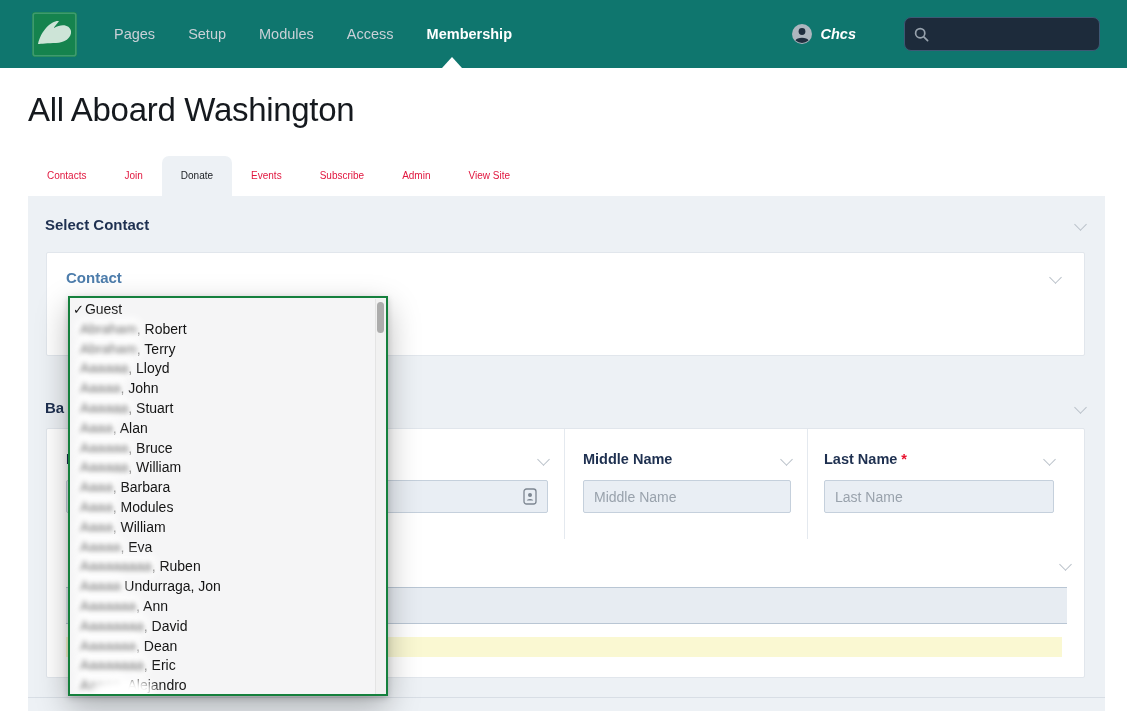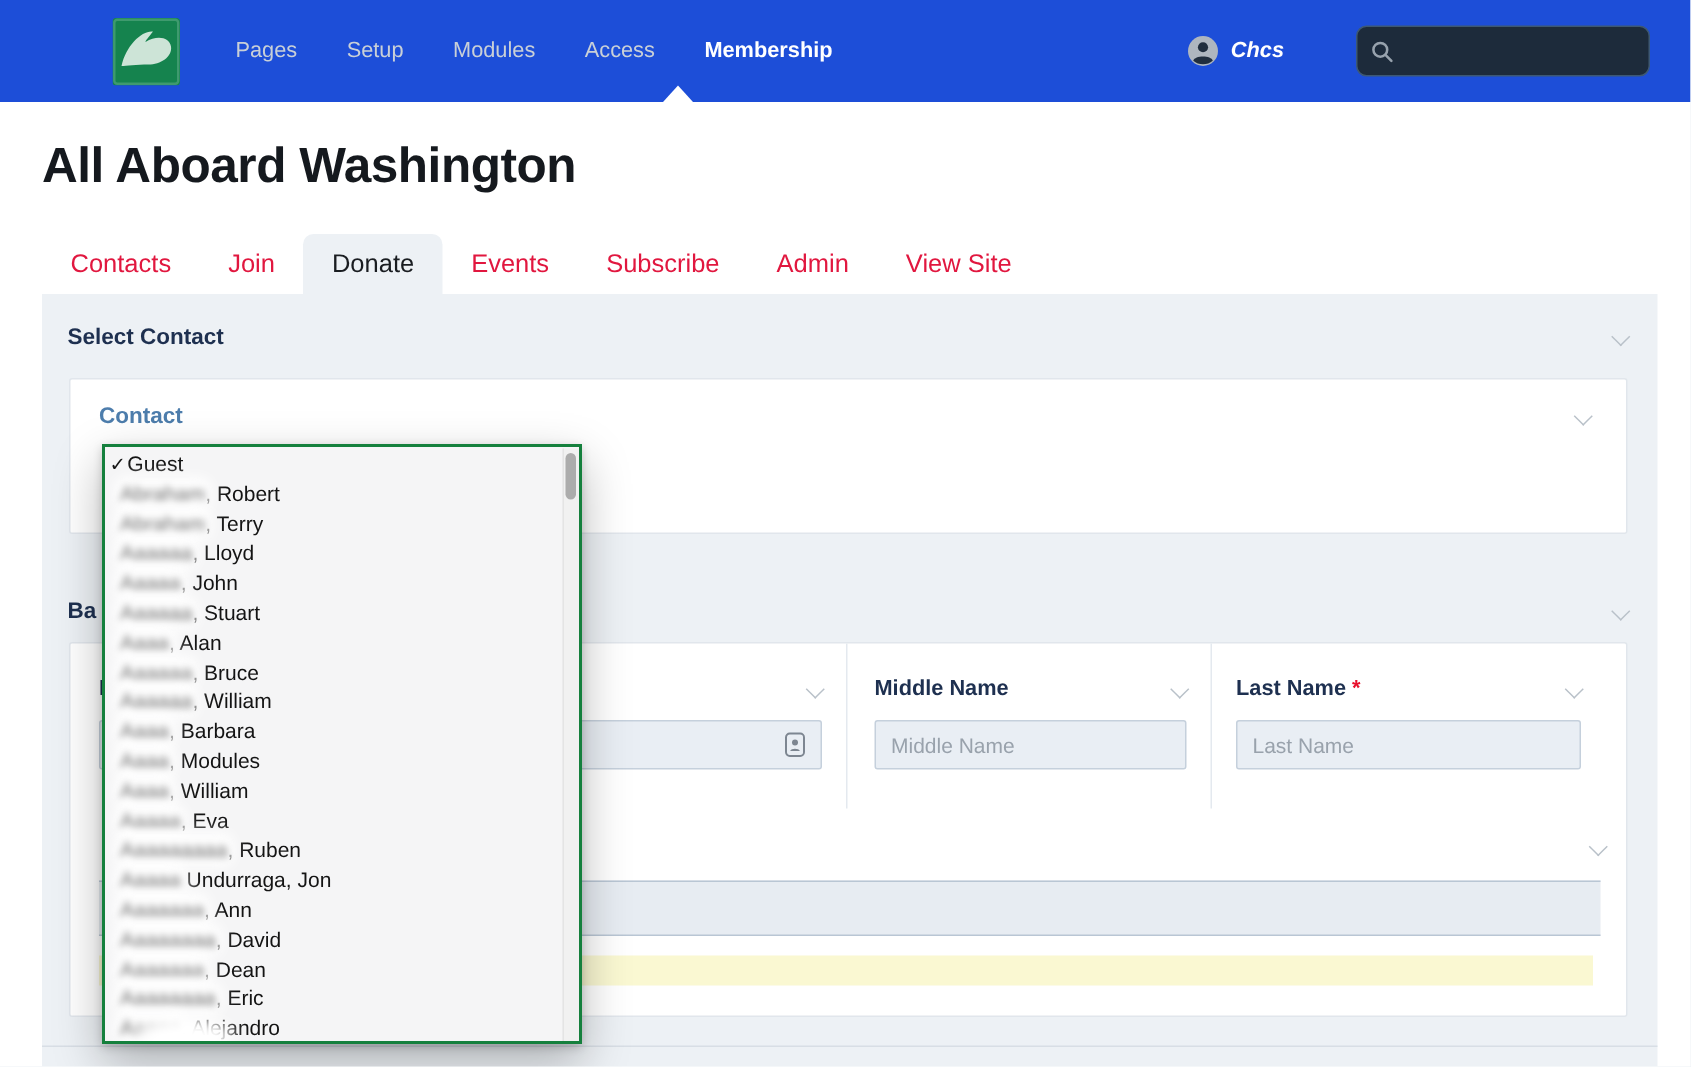--- a/index.html
+++ b/index.html
@@ -4,21 +4,21 @@
 <style>
   * { margin:0; padding:0; box-sizing:border-box; }
   html,body { width:1127px; height:711px; }
   body {
     position:relative; overflow:hidden; background:#ffffff;
     font-family:"Liberation Sans", sans-serif; color:#16191d;
   }
   
   .navbar {
     position:absolute; top:0; left:0; width:1127px; height:68px;
-    background:#1d4ed8; display:flex; align-items:center;padding-left:43px;
+    background:#0f766e; display:flex; align-items:center;
   }
   .logo {
     width:45px; height:45px; margin-left:32px; border-radius:2px;
     display:block; cursor:pointer;
   }
   .nav-menu { display:flex; align-items:center; margin-left:37px; gap:33px; }
   .nav-item {
     color:#c9d0d7; font-size:14.5px; cursor:pointer; white-space:nowrap;
   }
   .nav-item.active { color:#ffffff; font-weight:700; position:relative; }
@@ -34,26 +34,26 @@
     width:196px; height:34px; border:1px solid #3d5874; border-radius:7px;
     background:#1d2b3b; display:flex; align-items:center; padding:0 9px;
   }
   .nav-search input {
     flex:1; background:transparent; border:none; outline:none;
     color:#dde3e9; font-size:14px; margin-left:7px; width:150px;
     font-family:"Liberation Sans", sans-serif;
   }
   
   .page-title {
-    position:absolute; top:91px; left:28px; font-size:33px; font-weight:700;
+    position:absolute; top:91px; left:28px; font-size:33px; font-weight:400;
     color:#15191e; letter-spacing:-0.3px;
   }
   .tabbar { position:absolute; top:156px; left:28px; height:40px; display:flex; }
   .tab {
-    height:40px; line-height:40px; padding:0 19px; font-size:17px;
+    height:40px; line-height:40px; padding:0 19px; font-size:10px;
     color:#e1173f; cursor:pointer; white-space:nowrap;
   }
   .tab.active {
     color:#1a1d21; background:#edf1f5; border-radius:7px 7px 0 0;
   }
   
   .panel {
     position:absolute; top:196px; left:28px; width:1077px; height:515px;
     background:#edf1f5;
   }

